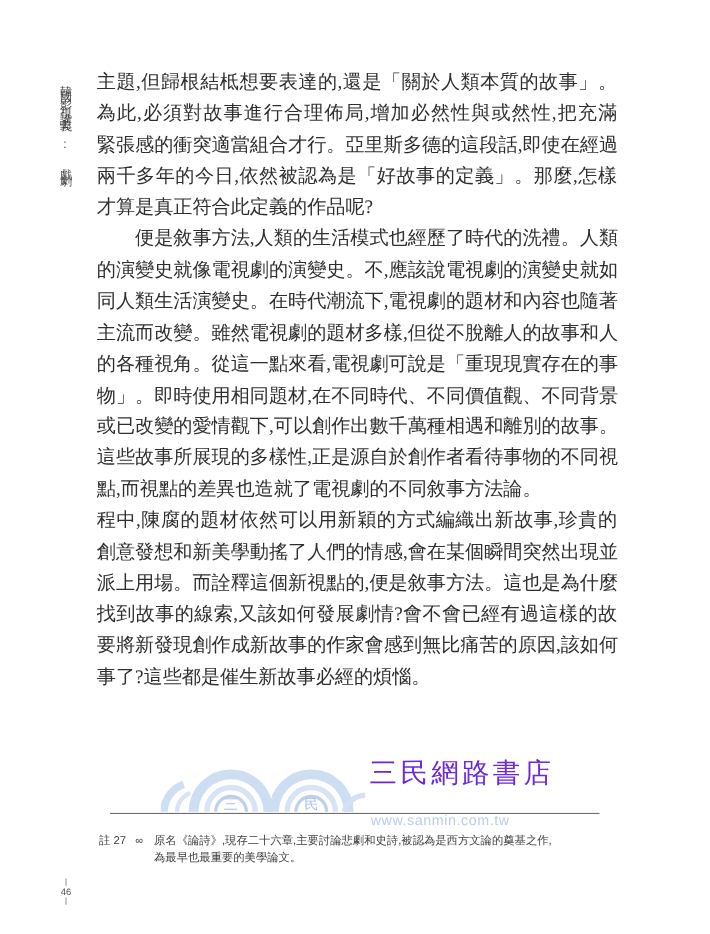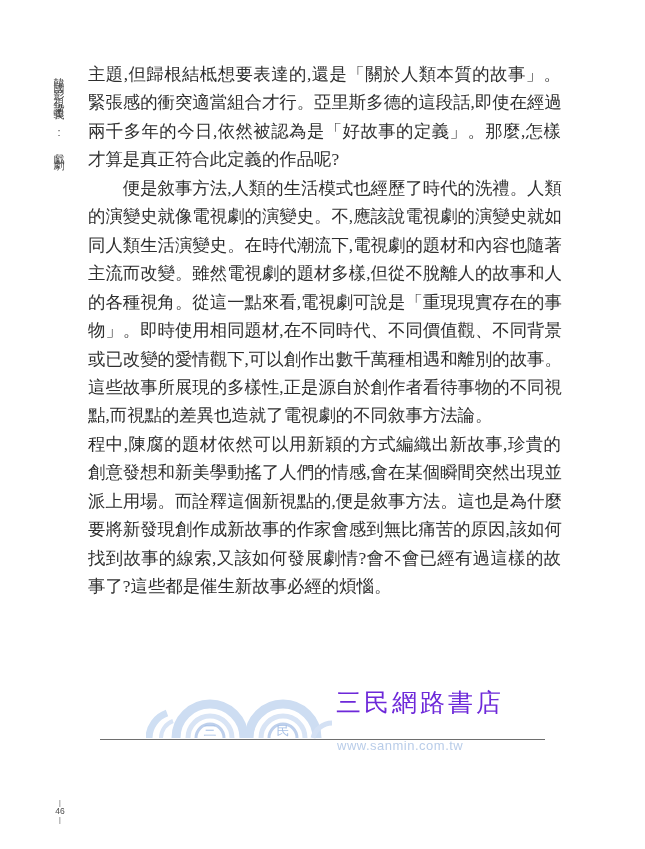--- a/index.html
+++ b/index.html
@@ -55,37 +55,38 @@
 </style>
 </head>
 <body>
 
 <div class="page">
 
   <div class="spine">韓國影視講義1:戲劇</div>
 
   <main class="content">
       <div class="jline">主題,但歸根結柢想要表達的,還是「關於人類本質的故事」。</div>
+      <div class="jline">為此,必須對故事進行合理佈局,增加必然性與或然性,把充滿</div>
       <div class="jline">緊張感的衝突適當組合才行。亞里斯多德的這段話,即使在經過</div>
       <div class="jline">兩千多年的今日,依然被認為是「好故事的定義」。那麼,怎樣</div>
       <div class="jline plast">才算是真正符合此定義的作品呢?</div>
       <div class="jline">　　便是敘事方法,人類的生活模式也經歷了時代的洗禮。人類</div>
       <div class="jline">的演變史就像電視劇的演變史。不,應該說電視劇的演變史就如</div>
       <div class="jline">同人類生活演變史。在時代潮流下,電視劇的題材和內容也隨著</div>
       <div class="jline">主流而改變。雖然電視劇的題材多樣,但從不脫離人的故事和人</div>
       <div class="jline">的各種視角。從這一點來看,電視劇可說是「重現現實存在的事</div>
       <div class="jline">物」。即時使用相同題材,在不同時代、不同價值觀、不同背景</div>
       <div class="jline">或已改變的愛情觀下,可以創作出數千萬種相遇和離別的故事。</div>
       <div class="jline">這些故事所展現的多樣性,正是源自於創作者看待事物的不同視</div>
       <div class="jline plast">點,而視點的差異也造就了電視劇的不同敘事方法論。</div>
       <div class="jline">程中,陳腐的題材依然可以用新穎的方式編織出新故事,珍貴的</div>
       <div class="jline">創意發想和新美學動搖了人們的情感,會在某個瞬間突然出現並</div>
       <div class="jline">派上用場。而詮釋這個新視點的,便是敘事方法。這也是為什麼</div>
+      <div class="jline">找到故事的線索,又該如何發展劇情?會不會已經有過這樣的故</div>
       <div class="jline">要將新發現創作成新故事的作家會感到無比痛苦的原因,該如何</div>
-      <div class="jline">找到故事的線索,又該如何發展劇情?會不會已經有過這樣的故</div>
       <div class="jline plast">事了?這些都是催生新故事必經的煩惱。</div>
     </main>
 
   <div class="watermark">
     <svg class="wm-logo" width="187" height="53" viewBox="0 0 187 53">
       <g fill="none" stroke-linecap="butt">
         <path d="M3,52 A27,27 0 0 1 21,27" stroke="#cfdff3" stroke-width="7"></path>
         <path d="M15,52 A18,18 0 0 1 27,35" stroke="#d8e4f5" stroke-width="4"></path>
         <path d="M30,52 A34,34 0 0 1 98,52" stroke="#cdddf2" stroke-width="9"></path>
         <path d="M42,52 A22,22 0 0 1 86,52" stroke="#d8e4f5" stroke-width="5"></path>
@@ -97,20 +98,28 @@
       </g>
       <text x="64" y="49" font-size="13" fill="#a7c0e6" text-anchor="middle">三</text>
       <text x="137" y="49" font-size="13" fill="#a7c0e6" text-anchor="middle">民</text>
     </svg>
     <div class="wm-name">三民網路書店</div>
     <div class="wm-url">www.sanmin.com.tw</div>
   </div>
 
   <hr class="fn-rule">
 
+  <div class="footnote">
+    <span class="fn-label">註 27</span>
+    <span class="fn-marker">∞</span>
+    <div class="fn-text">
+        <div>原名《論詩》,現存二十六章,主要討論悲劇和史詩,被認為是西方文論的奠基之作,</div>
+        <div>為最早也最重要的美學論文。</div>
+      </div>
+  </div>
 
   <div class="pageno">
     <span class="bar">|</span>
     <span class="num">46</span>
     <span class="bar">|</span>
   </div>
 
 </div>
 
 </body></html>

